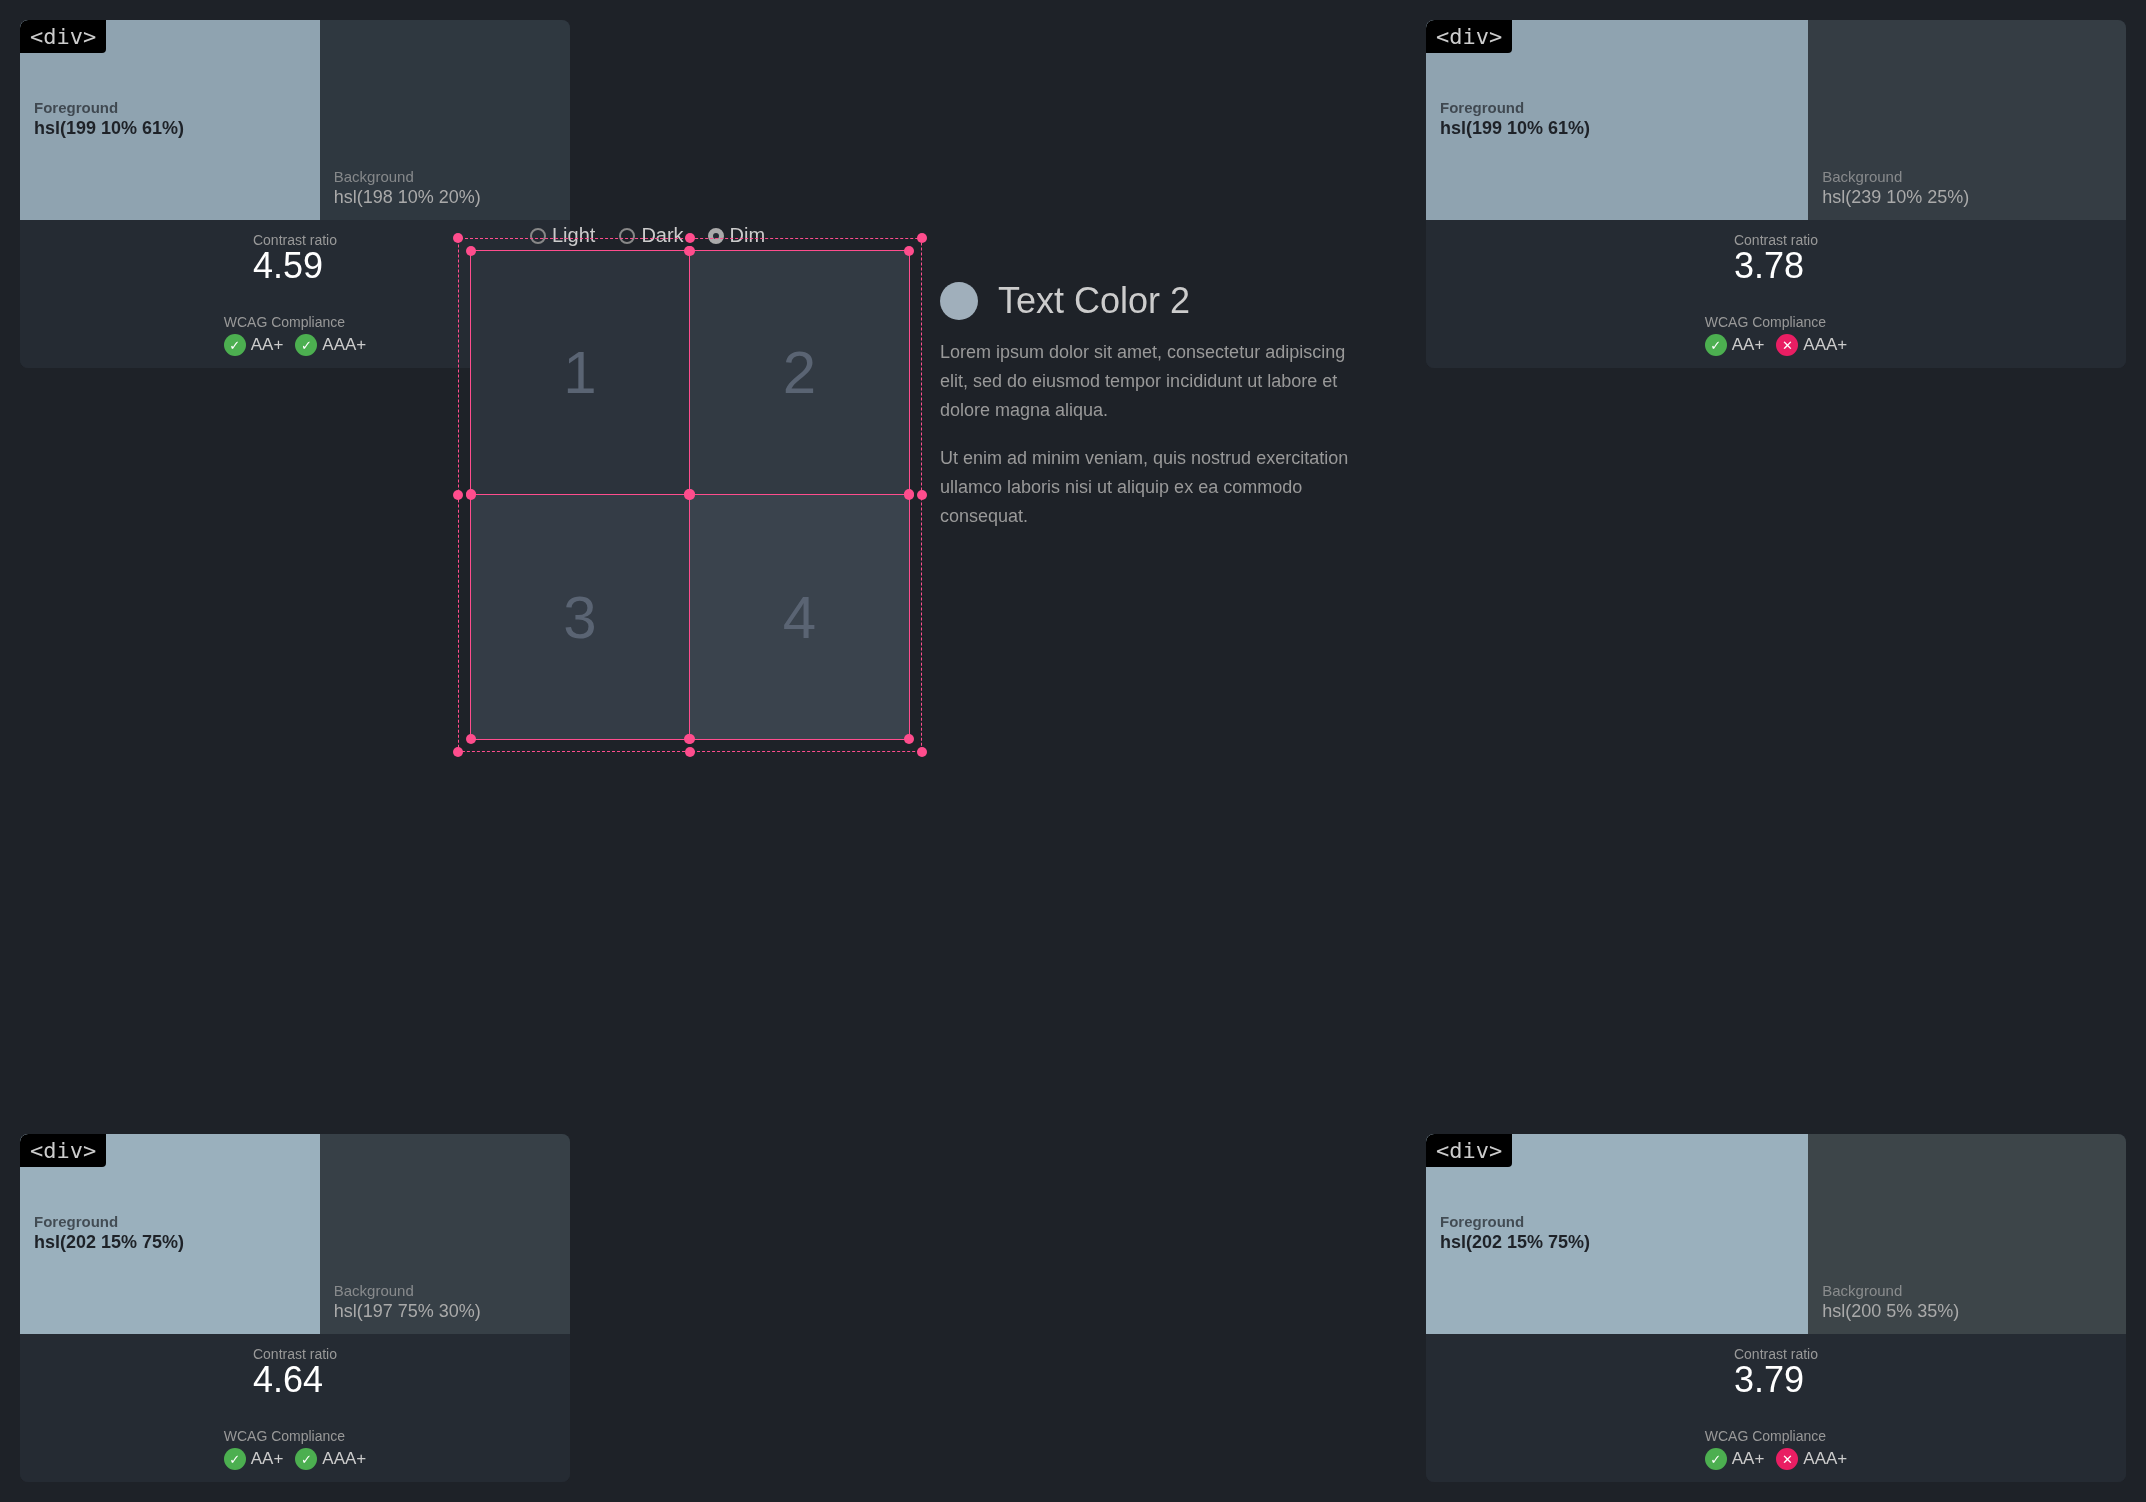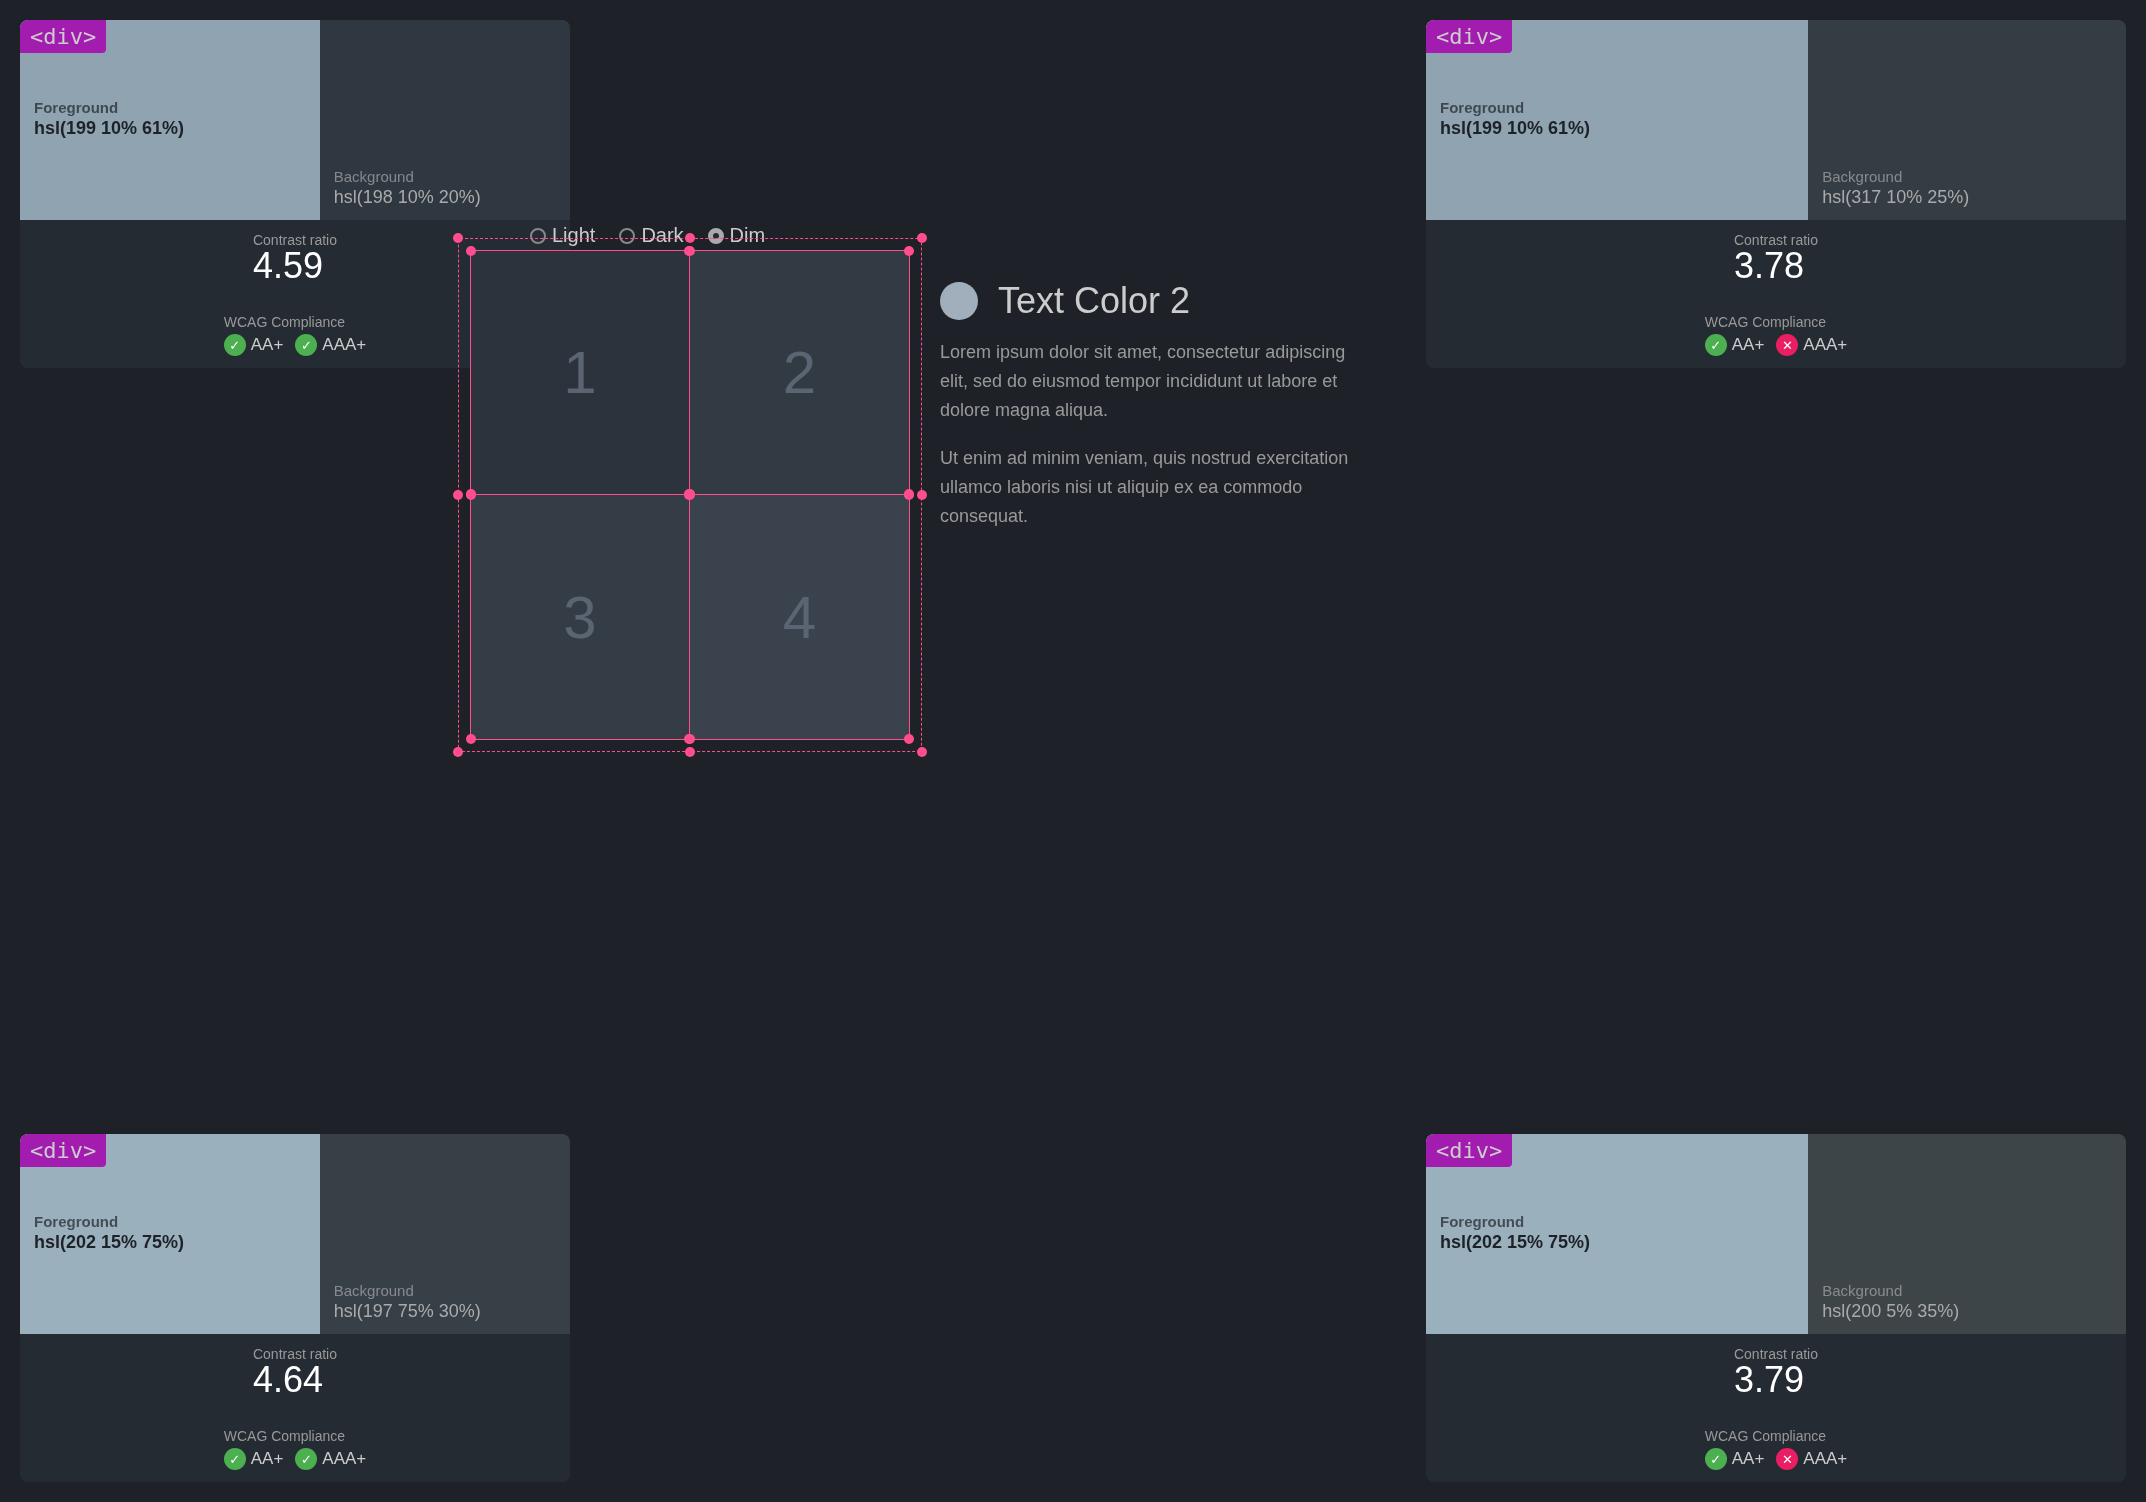--- a/index.html
+++ b/index.html
@@ -18,21 +18,21 @@
       position: absolute;
       background: #252b33;
       border-radius: 8px;
       overflow: hidden;
     }
 
     .panel-label {
       position: absolute;
       top: 0;
       left: 0;
-      background: #a21caf;
+      background: #000000;
       padding: 4px 10px;
       font-size: 22px;
       color: #ccc;
       border-radius: 8px 0 4px 0;
       font-family: monospace;
     }
 
     .color-swatches {
       display: flex;
       height: 200px;
@@ -272,21 +272,21 @@
   <div class="color-swatches">
     <div class="swatch-fg swatch-fg-tr">
       <div>
         <div class="swatch-info-label">Foreground</div>
         <div class="swatch-info">hsl(199 10% 61%)</div>
       </div>
     </div>
     <div class="swatch-bg-tr">
       <div>
         <div class="swatch-info-label bg-info">Background</div>
-        <div class="swatch-info bg-info">hsl(317 10% 25%)</div>
+        <div class="swatch-info bg-info">hsl(239 10% 25%)</div>
       </div>
     </div>
   </div>
   <div class="panel-stats">
     <div>
       <div class="contrast-ratio-label">Contrast ratio</div>
       <div class="contrast-ratio-value">3.78</div>
     </div>
     <div class="wcag-section">
       <div class="wcag-label">WCAG Compliance</div>

